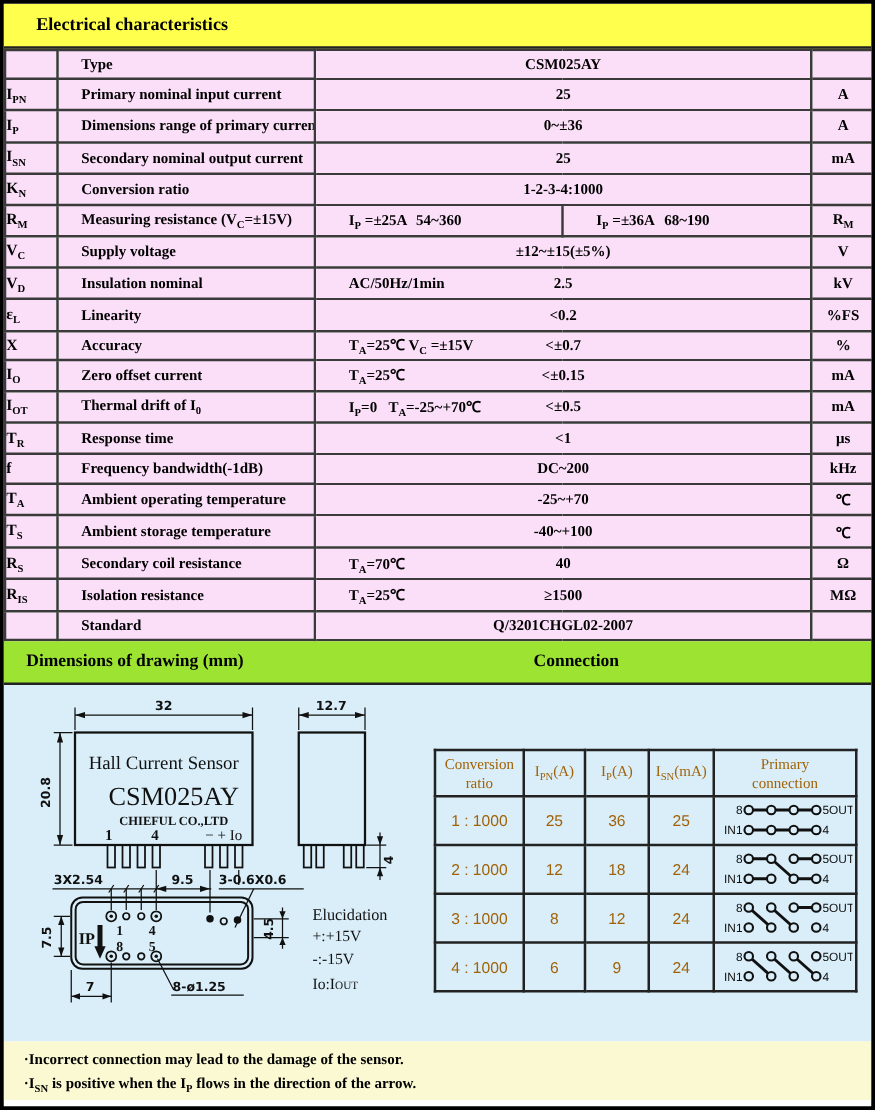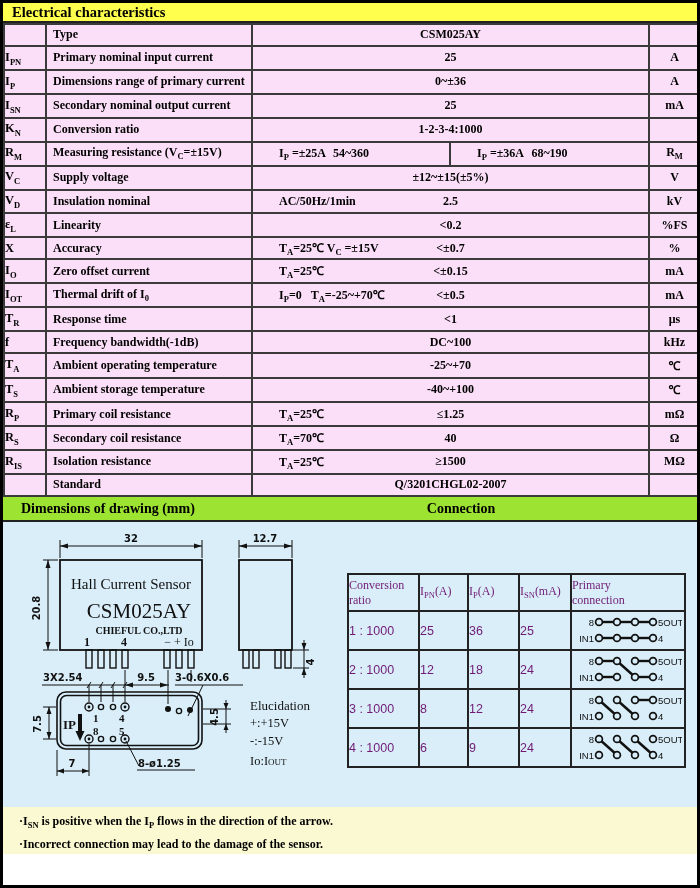--- a/index.html
+++ b/index.html
@@ -1,48 +1,48 @@
 <!DOCTYPE html>
 <html><head>
 <meta charset="utf-8">
 <style>
   html,body{margin:0;padding:0;background:#fff;}
   .page{width:700px;height:888px;box-sizing:border-box;border:3px solid #000;background:#fff;
         font-family:"Liberation Serif",serif;position:relative;overflow:hidden;}
   
-  .bar-yellow{height:20px;background:#FFFF4D;display:flex;align-items:center;
-              padding-left:9px;font-weight:bold;font-size:14.5px;color:#000;
+  .bar-yellow{height:36px;background:#FFFF4D;display:flex;align-items:center;
+              padding-left:26px;font-weight:bold;font-size:14.5px;color:#000;
               border-bottom:2px solid #222;box-sizing:border-box;}
-  .bar-green{height:25px;background:#9DE332;position:relative;display:flex;align-items:center;
+  .bar-green{height:35px;background:#9DE332;position:relative;display:flex;align-items:center;
              border-bottom:2px solid #222;box-sizing:border-box;font-weight:bold;font-size:14px;color:#000;}
   .bar-green .left-title{padding-left:18px;}
   .bar-green .conn-title{position:absolute;left:66%;transform:translateX(-50%);}
   .bar-remarks{height:25px;background:#5BC3F7;display:flex;align-items:center;padding-left:18px;
                font-weight:bold;font-size:14px;color:#0A2168;border-bottom:2px solid #222;
                border-top:2px solid #222;box-sizing:border-box;}
   .remarks-body{height:47px;background:#FBF9D2;padding:5px 0 0 16px;box-sizing:border-box;}
   .remark-line{font-weight:bold;font-size:12px;color:#000;line-height:19px;}
   
   table.etable{width:100%;height:474px;border-collapse:collapse;table-layout:fixed;}
   .etable td{border:2px solid #3A3A3A;background:#FBDFF8;font-weight:bold;font-size:12px;
              color:#000;padding:0;overflow:hidden;white-space:nowrap;}
   .etable td.sym{text-align:left;font-size:12.5px;}
-  .etable td.param{padding-left:6px;}
+  .etable td.param{padding-left:18px;}
   .etable td.valcell{text-align:center;position:relative;}
   .etable td.valcell .cond{position:absolute;left:26px;top:50%;transform:translateY(-50%);text-align:right;}
   .etable td.unit{text-align:center;}
   sub{font-size:8.5px;}
   
   .blue-area{height:285px;background:#D9EEF9;position:relative;}
   .blue-area svg text{fill:#111;}
   .dimtxt{font-family:"DejaVu Sans",sans-serif;font-weight:bold;font-size:10px;}
   .sertxt{font-family:"Liberation Serif",serif;}
   
   table.ctable{position:absolute;left:344px;top:51px;border-collapse:collapse;table-layout:fixed;}
-  .ctable th,.ctable td{border:2px solid #222;background:#D9EEF9;color:#701a75;padding:0;text-align:left;}
+  .ctable th,.ctable td{border:2px solid #222;background:#D9EEF9;color:#a16207;padding:0;text-align:center;}
   .ctable th{font-family:"Liberation Serif",serif;font-weight:normal;font-size:12px;height:35px;}
   .ctable td{font-family:"Liberation Sans",sans-serif;font-size:12.5px;height:35px;}
   .ctable td.conncell{padding:0 2px;}
 </style>
 </head>
 <body>
 
 <div class="page">
 
   <div class="bar-yellow">Electrical characteristics</div>
@@ -131,40 +131,34 @@
         </tr>
         <tr>
           <td class="sym">T<sub>R</sub></td>
           <td class="param">Response time</td>
           <td class="valcell" colspan="2"><span>&lt;1</span></td>
           <td class="unit">μs</td>
         </tr>
         <tr>
           <td class="sym">f</td>
           <td class="param">Frequency bandwidth(-1dB)</td>
-          <td class="valcell" colspan="2"><span>DC~100</span></td>
+          <td class="valcell" colspan="2"><span>DC~200</span></td>
           <td class="unit">kHz</td>
         </tr>
         <tr>
           <td class="sym">T<sub>A</sub></td>
           <td class="param">Ambient operating temperature</td>
           <td class="valcell" colspan="2"><span>-25~+70</span></td>
           <td class="unit">℃</td>
         </tr>
         <tr>
           <td class="sym">T<sub>S</sub></td>
           <td class="param">Ambient storage temperature</td>
           <td class="valcell" colspan="2"><span>-40~+100</span></td>
           <td class="unit">℃</td>
-        </tr>
-        <tr>
-          <td class="sym">R<sub>P</sub></td>
-          <td class="param">Primary coil resistance</td>
-          <td class="valcell" colspan="2"><span class="cond">T<sub>A</sub>=25℃</span><span>≤1.25</span></td>
-          <td class="unit">mΩ</td>
         </tr>
         <tr>
           <td class="sym">R<sub>S</sub></td>
           <td class="param">Secondary coil resistance</td>
           <td class="valcell" colspan="2"><span class="cond">T<sub>A</sub>=70℃</span><span>40</span></td>
           <td class="unit">Ω</td>
         </tr>
         <tr>
           <td class="sym">R<sub>IS</sub></td>
           <td class="param">Isolation resistance</td>
@@ -459,18 +453,18 @@
                 <text x="20" y="29.5" text-anchor="end" font-size="9.5" font-family="&quot;Liberation Sans&quot;,sans-serif" fill="#111">IN1</text>
                 <text x="84" y="29.5" text-anchor="start" font-size="9.5" font-family="&quot;Liberation Sans&quot;,sans-serif" fill="#111">4</text>
               </svg></td>
           </tr>
         </tbody>
     </table>
   </div>
 
   <div class="remarks-body">
       <div id="remarksLines">
+        <div class="remark-line">·Incorrect connection may lead to the damage of the sensor.</div>
         <div class="remark-line">·I<sub>SN</sub> is positive when the I<sub>P</sub> flows in the direction of the arrow.</div>
-        <div class="remark-line">·Incorrect connection may lead to the damage of the sensor.</div>
       </div>
     </div>
 
 </div>
 
 </body></html>

